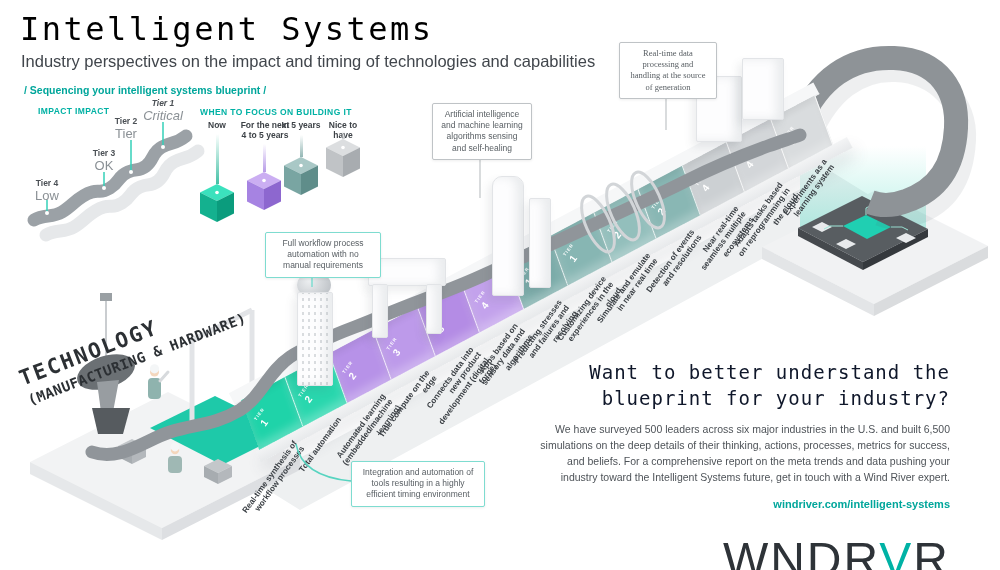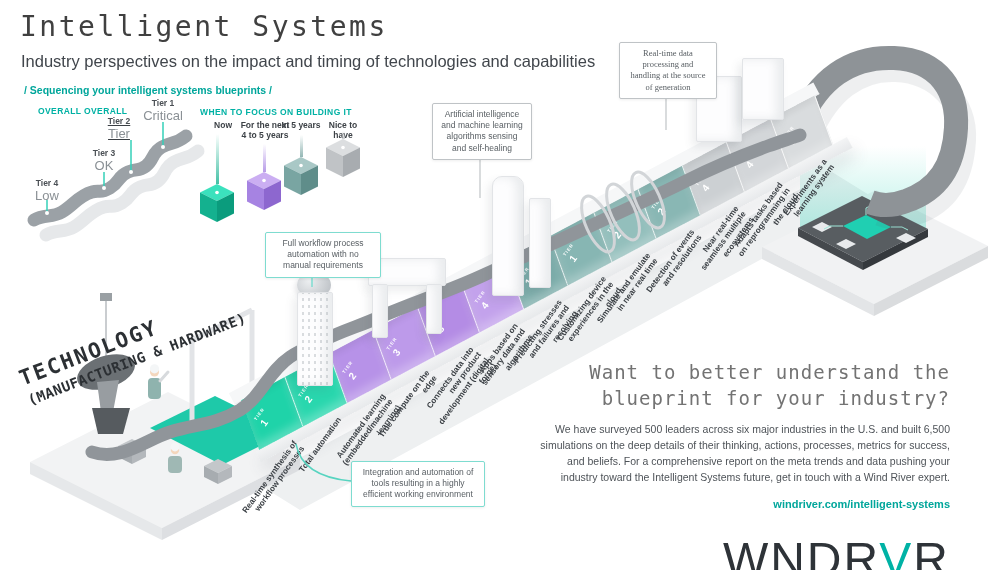--- a/index.html
+++ b/index.html
@@ -1,21 +1,21 @@
 <!DOCTYPE html>
 <html><head>
 <meta charset="utf-8">
 <style>
   html,body{margin:0;padding:0;}
   body{width:1000px;height:570px;position:relative;overflow:hidden;background:#ffffff;
        font-family:"Liberation Sans",sans-serif;color:#3a3f44;}
   .abs{position:absolute;}
   
-  .title{left:20px;top:10px;font-family:"DejaVu Sans Mono",monospace;font-size:28px;
-         letter-spacing:2.5px;color:#404040;white-space:nowrap;}
+  .title{left:20px;top:10px;font-family:"DejaVu Sans Mono",monospace;font-size:32px;
+         letter-spacing:2.5px;color:#000000;white-space:nowrap;}
   .subtitle{left:21px;top:52px;font-size:16.5px;color:#41464c;white-space:nowrap;}
   .tagline{left:24px;top:84px;font-size:10.5px;font-weight:bold;color:#00a69b;}
   .legend-head{font-size:8.5px;font-weight:bold;color:#00b1a4;letter-spacing:.4px;}
   .tier-item{position:absolute;text-align:center;line-height:1.15;}
   .tier-item .t-name{font-size:8.5px;font-weight:bold;color:#4b5055;}
   .tier-item .t-level{font-size:13px;color:#8a9095;}
   .opt-label{position:absolute;text-align:center;font-size:8.5px;font-weight:bold;
              color:#3d4247;line-height:1.15;}
   .beam{position:absolute;width:2.5px;opacity:.8;}
   .cube{position:absolute;width:36px;height:40px;overflow:visible;}
@@ -56,21 +56,21 @@
   .screen{position:absolute;background:#474c50;border-radius:1px;
           background-image:repeating-linear-gradient(rgba(140,235,215,.55) 0 1px, rgba(0,0,0,0) 1px 3px);}
   
   .tech{left:16px;top:368px;transform:rotate(-21deg);transform-origin:0 0;
         font-family:"DejaVu Sans Mono",monospace;color:#2c3034;white-space:nowrap;z-index:7;}
   .tech .l1{font-size:21px;font-weight:bold;letter-spacing:2px;}
   .tech .l2{font-size:14px;font-weight:bold;letter-spacing:.5px;margin-top:3px;}
   
   .cta{right:50px;top:360px;width:420px;text-align:right;z-index:7;}
   .cta-head{font-family:"DejaVu Sans Mono",monospace;font-size:19px;letter-spacing:1px;
-            color:#737373;line-height:1.35;}
+            color:#0f172a;line-height:1.35;}
   .cta-body{margin-top:11px;font-size:10.5px;line-height:1.5;color:#4e5358;}
   .cta-link{display:inline-block;margin-top:13px;font-size:11px;font-weight:bold;
             color:#00a69b;text-decoration:none;}
   .logo{margin-top:20px;font-size:48px;letter-spacing:2px;color:#2e3338;white-space:nowrap;text-align:right;}
   .logo .v{color:#00b2a5;}
   svg.layer{position:absolute;left:0;top:0;pointer-events:none;}
   .z1{z-index:1}.z2{z-index:2}.z7{z-index:7}
 </style>
 </head>
 <body>
@@ -163,43 +163,43 @@
       <circle cx="163" cy="147" r="2"></circle>
       <circle cx="131" cy="172" r="2"></circle>
       <circle cx="104" cy="188" r="2"></circle>
       <circle cx="47" cy="213" r="2"></circle>
     </g>
   </g>
 </svg>
 
 <div class="abs title">Intelligent Systems</div>
 <div class="abs subtitle">Industry perspectives on the impact and timing of technologies and capabilities</div>
-<div class="abs tagline">/ Sequencing your intelligent systems blueprints /</div>
-
-<div class="abs legend-head" style="left:38px;top:106px;">OVERALL OVERALL</div>
-<div class="tier-item" style="left:135px;top:99px;width:56px;">
+<div class="abs tagline">/ Sequencing your intelligent systems blueprint /</div>
+
+<div class="abs legend-head" style="left:38px;top:106px;">IMPACT IMPACT</div>
+<div class="tier-item" style="left:135px;top:99px;width:56px;font-style:italic;">
   <div class="t-name">Tier 1</div>
   <div class="t-level">Critical</div>
 </div>
-<div class="tier-item" style="left:94px;top:117px;width:50px;text-decoration:underline;">
+<div class="tier-item" style="left:101px;top:117px;width:50px;">
   <div class="t-name">Tier 2</div>
   <div class="t-level">Tier</div>
 </div>
 <div class="tier-item" style="left:79px;top:149px;width:50px;">
   <div class="t-name">Tier 3</div>
   <div class="t-level">OK</div>
 </div>
 <div class="tier-item" style="left:22px;top:179px;width:50px;">
   <div class="t-name">Tier 4</div>
   <div class="t-level">Low</div>
 </div>
 
 <div class="abs legend-head" style="left:200px;top:107px;">WHEN TO FOCUS ON BUILDING IT</div>
 
-<div class="opt-label" style="left:202px;top:121px;width:30px;text-align:right;">Now</div>
+<div class="opt-label" style="left:202px;top:121px;width:30px;">Now</div>
 <div class="opt-label" style="left:238px;top:121px;width:54px;">For the next 4 to 5 years</div>
 <div class="opt-label" style="left:281px;top:121px;width:40px;">In 5 years</div>
 <div class="opt-label" style="left:320px;top:121px;width:46px;">Nice to have</div>
 
 <div class="beam" style="left: 216px; top: 134px; height: 50px; background: linear-gradient(rgba(255, 255, 255, 0), rgb(20, 177, 143));"></div>
 <div class="beam" style="left: 263px; top: 144px; height: 28px; background: linear-gradient(rgba(255, 255, 255, 0), rgb(166, 131, 226));"></div>
 <div class="beam" style="left: 300px; top: 135px; height: 22px; background: linear-gradient(rgba(255, 255, 255, 0), rgb(121, 165, 162));"></div>
 <div class="beam" style="left: 342px; top: 131px; height: 8px; background: linear-gradient(rgba(255, 255, 255, 0), rgb(192, 195, 198));"></div>
 
 <svg class="cube" style="left:199px;top:183px;">
@@ -338,21 +338,21 @@
 <svg class="layer" style="z-index:6" width="1000" height="570" viewBox="0 0 1000 570">
   <line x1="312" y1="273" x2="312" y2="287" stroke="#7edcd0" stroke-width="1.5"></line>
   <line x1="480" y1="140" x2="480" y2="198" stroke="#c0c4c7" stroke-width="1.2"></line>
   <line x1="666" y1="89" x2="666" y2="130" stroke="#c0c4c7" stroke-width="1.2"></line>
   <path d="M 296 444 C 300 466 318 478 351 481" stroke="#57d4c0" stroke-width="1.5" fill="none"></path>
 </svg>
 
 <div class="callout teal z7" style="left:265px;top:232px;width:100px;">Full workflow process automation with no manual requirements</div>
 <div class="callout gray z7" style="left:432px;top:103px;width:84px;">Artificial intelligence and machine learning algorithms sensing and self-healing</div>
 <div class="callout gray z7" style="left:619px;top:42px;width:82px;font-family:Liberation Serif, serif;">Real-time data processing and handling at the source of generation</div>
-<div class="callout teal z7" style="left:351px;top:461px;width:118px;">Integration and automation of tools resulting in a highly efficient working environment</div>
+<div class="callout teal z7" style="left:351px;top:461px;width:118px;">Integration and automation of tools resulting in a highly efficient timing environment</div>
 
 <div class="abs tech">
   <div class="l1">TECHNOLOGY</div>
   <div class="l2">(MANUFACTURING &amp; HARDWARE)</div>
 </div>
 
 <div class="abs cta">
   <div class="cta-head">Want to better understand the blueprint for your industry?</div>
   <div class="cta-body">We have surveyed 500 leaders across six major industries in the U.S. and built 6,500 simulations on the deep details of their thinking, actions, processes, metrics for success, and beliefs. For a comprehensive report on the meta trends and data pushing your industry toward the Intelligent Systems future, get in touch with a Wind River expert.</div>
   <a class="cta-link" href="#">windriver.com/intelligent-systems</a>

